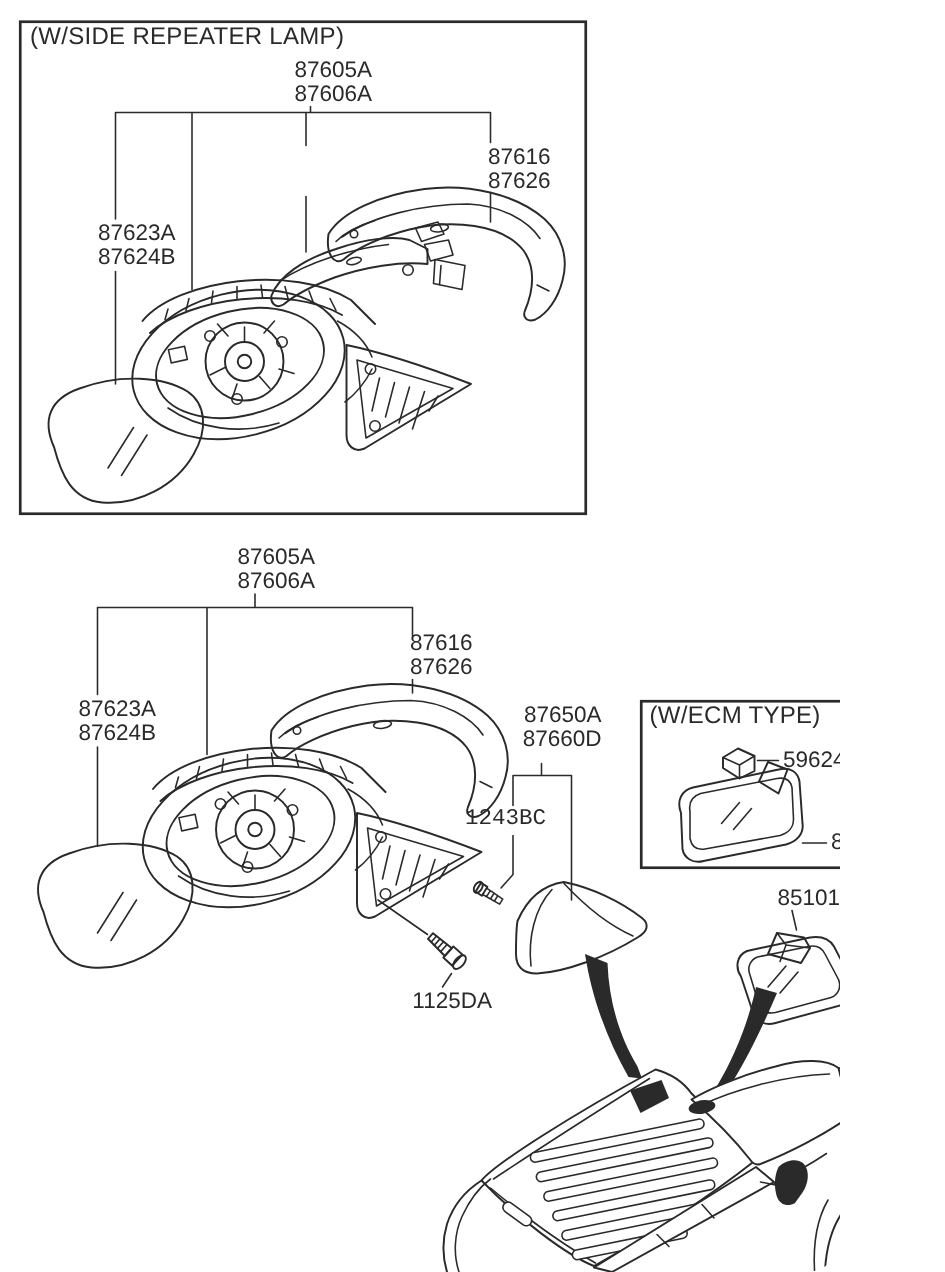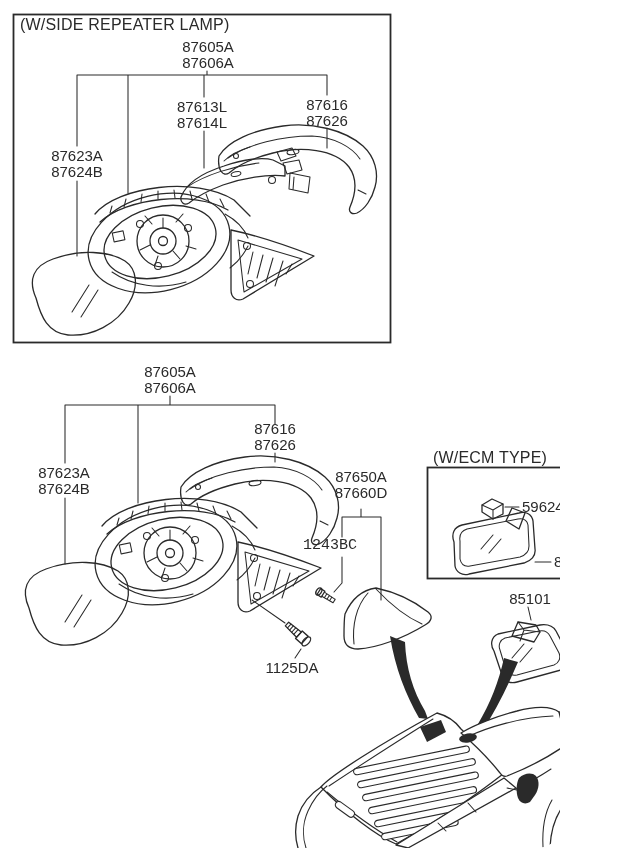--- a/index.html
+++ b/index.html
@@ -4,21 +4,21 @@
 <style>
   :root { --ink: #2a2a2a; --bg: #ffffff; }
   html,body { margin:0; padding:0; background:#fff; }
   .stage {
     position:relative; width:560px; height:848px; background:var(--bg);
     font-family:"Liberation Sans", sans-serif; overflow:hidden;border-radius:22px;
   }
   .stage svg { position:absolute; left:0; top:0; }
   .lbl {
     position:absolute; color:var(--ink); font-size:15px; line-height:16px;
-    text-align:center; white-space:nowrap;
+    text-align:right; white-space:nowrap;
   }
   .lbl.left { text-align:left; }
   .panel-title { font-size:16px; letter-spacing:0.2px; }
   svg .ln  { stroke:var(--ink); stroke-width:1.3; fill:none; stroke-linecap:round; stroke-linejoin:round; }
   svg .thin{ stroke-width:1.05; }
   svg .box { stroke:var(--ink); stroke-width:1.8; fill:none; }
   svg .solid { fill:var(--ink); stroke:none; }
   svg .wfill { fill:#fff; }
 </style>
 </head>
@@ -182,24 +182,20 @@
     <ellipse class="solid" cx="468" cy="738" rx="9" ry="4.5" transform="rotate(-10 468 738)"></ellipse>
   </g>
 </svg>
 
   <div class="lbl panel-title left" style="left:20px; top:17px;">(W/SIDE REPEATER LAMP)</div>
 
   <div class="lbl" style="left:168px; top:39px; width:80px;">
     <div>87605A</div>
     <div>87606A</div>
   </div>
-  <div class="lbl" style="left:161px; top:99px; width:82px;">
-    <div>87613L</div>
-    <div>87614L</div>
-  </div>
   <div class="lbl" style="left:287px; top:97px; width:80px;">
     <div>87616</div>
     <div>87626</div>
   </div>
   <div class="lbl" style="left:37px; top:148px; width:80px;">
     <div>87623A</div>
     <div>87624B</div>
   </div>
 
   <div class="lbl" style="left:130px; top:364px; width:80px;">
@@ -214,18 +210,18 @@
     <div>87623A</div>
     <div>87624B</div>
   </div>
   <div class="lbl" style="left:321px; top:469px; width:80px;">
     <div>87650A</div>
     <div>87660D</div>
   </div>
   <div class="lbl" style="left:296px; top:538px; width:68px;font-family:Liberation Mono, monospace;">1243BC</div>
   <div class="lbl" style="left:256px; top:660px; width:72px;">1125DA</div>
 
-  <div class="lbl panel-title left" style="left:433px; top:450px;">(W/ECM TYPE)</div>
+  <div class="lbl panel-title left" style="left:433px; top:470px;">(W/ECM TYPE)</div>
   <div class="lbl left" style="left:522px; top:499px;">59624</div>
   <div class="lbl left" style="left:554px; top:554px;">85101</div>
   <div class="lbl" style="left:500px; top:591px; width:60px;">85101</div>
 
 </div>
 
 </body></html>

